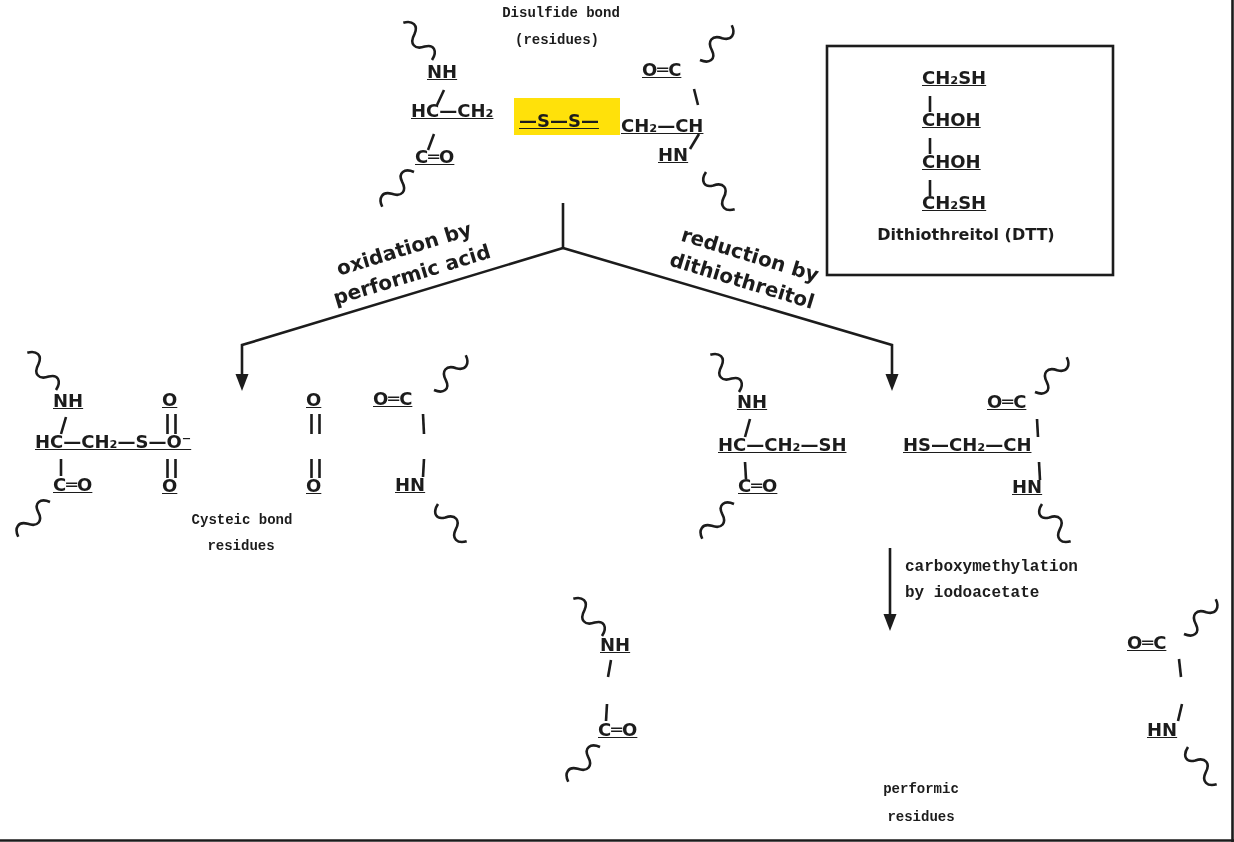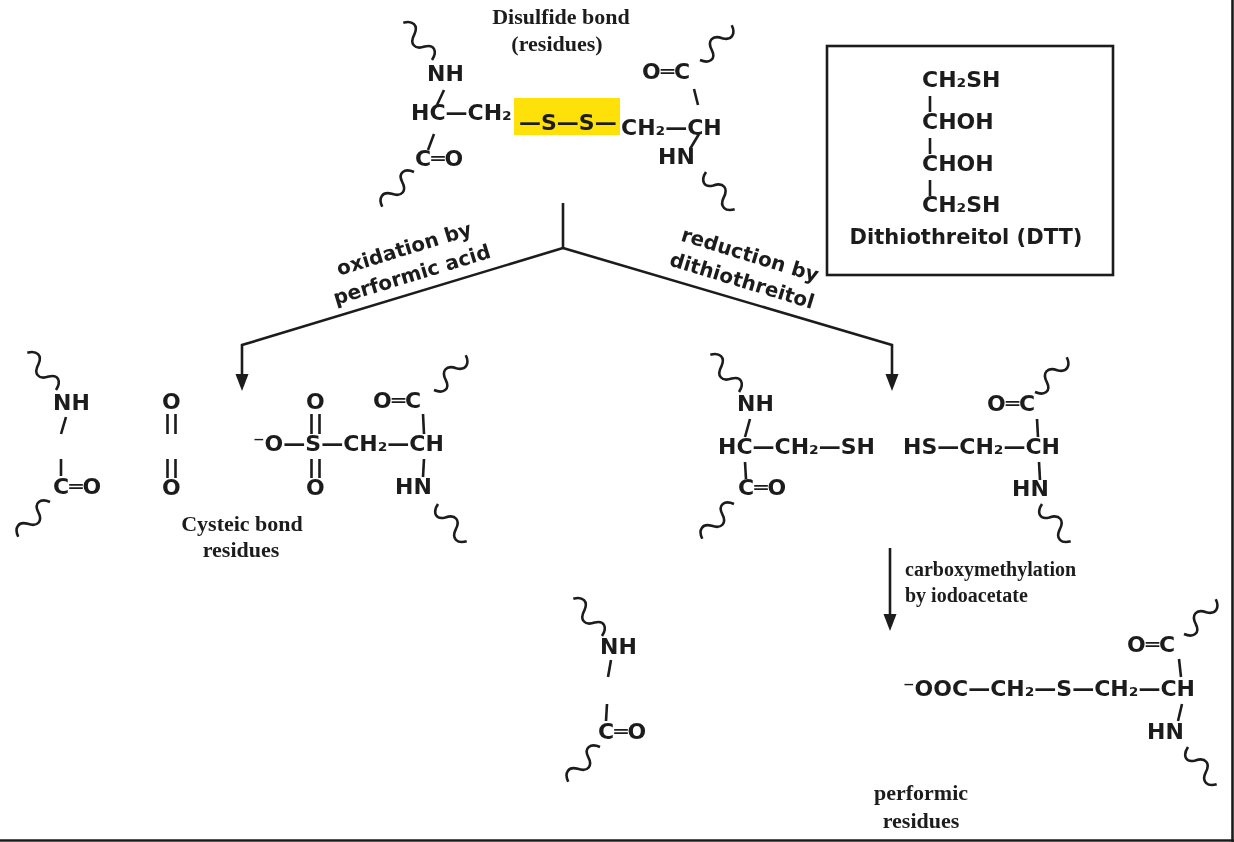--- a/index.html
+++ b/index.html
@@ -1,23 +1,23 @@
 <!DOCTYPE html>
 <html><head>
 <meta charset="utf-8">
 <style>
   html,body{margin:0;padding:0;background:#ffffff;}
   #fig{position:relative;width:1234px;height:842px;background:#ffffff;overflow:hidden;
        color:#1c1c1c;font-weight:bold;}
   #art{position:absolute;left:0;top:0;z-index:1;}
   .t{position:absolute;line-height:1;white-space:pre;z-index:2;}
-  .f{font-family:"DejaVu Sans",sans-serif;font-size:22px;}
-  .lab{font-family:Liberation Serif, serif;font-size:22px;}
-  .lab21{font-family:"DejaVu Sans",sans-serif;font-size:21px;}
-  .sm{font-family:Liberation Serif, serif;font-size:20px;}
+  .f{font-family:"DejaVu Sans",sans-serif;font-size:18px;text-decoration:underline;}
+  .lab{font-family:Liberation Mono, monospace;font-size:14px;}
+  .lab21{font-family:"DejaVu Sans",sans-serif;font-size:16px;}
+  .sm{font-family:Liberation Mono, monospace;font-size:16px;}
   .cx{transform:translateX(-50%);}
   .rot{position:absolute;z-index:2;text-align:center;font-family:"DejaVu Sans",sans-serif;
        font-size:20px;line-height:1.35;}
   .rotL{transform:translate(-50%,-50%) rotate(-17deg);}
   .rotR{transform:translate(-50%,-50%) rotate(17deg);}
   #ssbg{position:absolute;left:514px;top:98px;width:106px;height:37px;background:#ffe10a;z-index:0;}
 </style>
 </head>
 <body>
 
@@ -123,42 +123,41 @@
   <div class="rot rotL" style="left:408px;top:262px">
     <div>oxidation by</div>
     <div>performic acid</div>
   </div>
   <div class="rot rotR" style="left:746px;top:268px">
     <div>reduction by</div>
     <div>dithiothreitol</div>
   </div>
 
   <span class="t f" style="left:53px;top:392px">NH</span>
+  <span class="t f" style="left:35px;top:433px">HC—CH₂—S—O⁻</span>
   <span class="t f" style="left:162px;top:391px">O</span>
   <span class="t f" style="left:162px;top:477px">O</span>
   <span class="t f" style="left:53px;top:476px">C═O</span>
-  <span class="t f" style="left:253px;top:433px">⁻O—S—CH₂—CH</span>
   <span class="t f" style="left:306px;top:391px">O</span>
   <span class="t f" style="left:306px;top:477px">O</span>
   <span class="t f" style="left:373px;top:390px">O═C</span>
   <span class="t f" style="left:395px;top:476px">HN</span>
   <span class="t lab cx" style="left:242px;top:513px">Cysteic bond</span>
   <span class="t lab cx" style="left:241px;top:539px">residues</span>
 
   <span class="t f" style="left:737px;top:393px">NH</span>
   <span class="t f" style="left:718px;top:436px">HC—CH₂—SH</span>
   <span class="t f" style="left:738px;top:477px">C═O</span>
   <span class="t f" style="left:903px;top:436px">HS—CH₂—CH</span>
   <span class="t f" style="left:987px;top:393px">O═C</span>
   <span class="t f" style="left:1012px;top:478px">HN</span>
 
   <span class="t sm" style="left:905px;top:559px">carboxymethylation</span>
   <span class="t sm" style="left:905px;top:585px">by iodoacetate</span>
 
   <span class="t f" style="left:600px;top:636px">NH</span>
   <span class="t f" style="left:598px;top:721px">C═O</span>
-  <span class="t f" style="left:903px;top:678px">⁻OOC—CH₂—S—CH₂—CH</span>
   <span class="t f" style="left:1127px;top:634px">O═C</span>
   <span class="t f" style="left:1147px;top:721px">HN</span>
   <span class="t lab cx" style="left:921px;top:782px">performic</span>
   <span class="t lab cx" style="left:921px;top:810px">residues</span>
 
 </div>
 
 </body></html>

